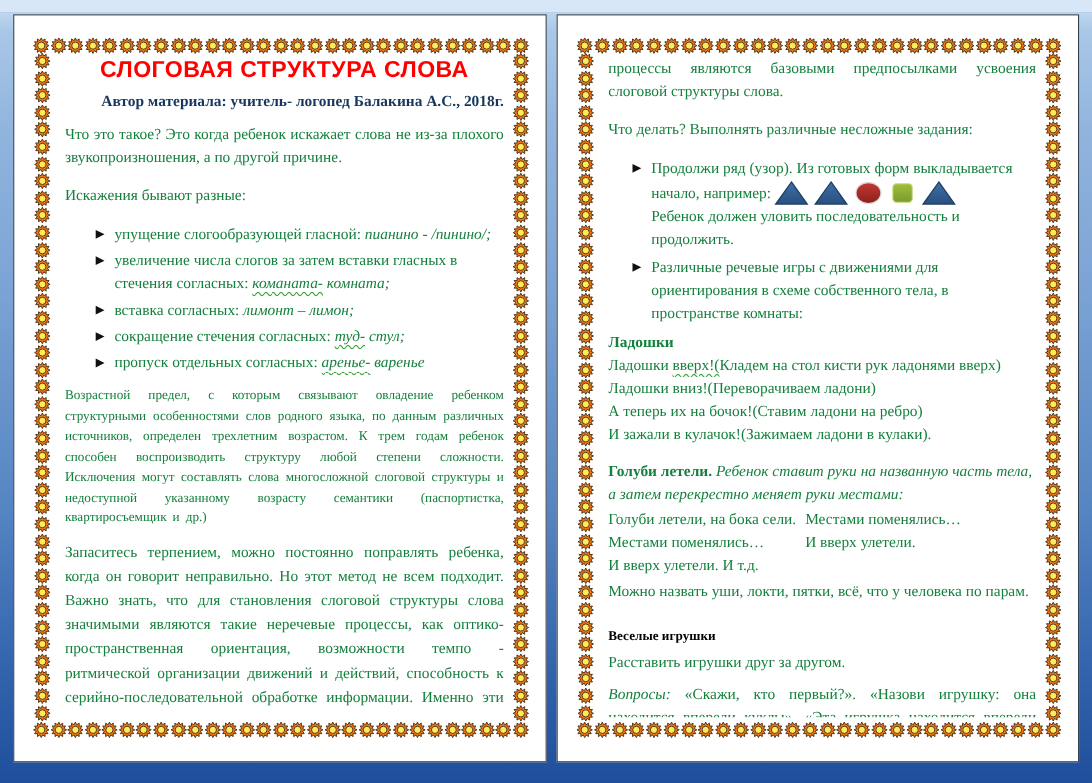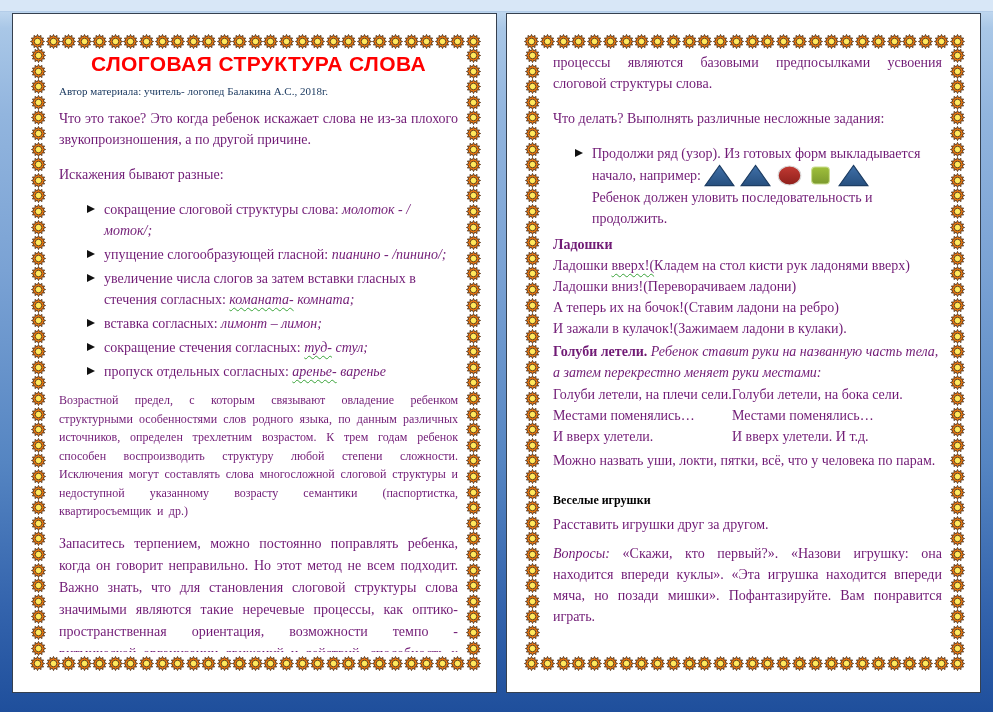--- a/index.html
+++ b/index.html
@@ -22,22 +22,22 @@
   .fb-top{top:0;left:0;right:0;height:16px;}
   .fb-bottom{bottom:0;left:0;right:0;height:16px;}
   .fb-left{left:0;top:15px;bottom:15px;width:16px;flex-direction:column;}
   .fb-right{right:0;top:15px;bottom:15px;width:16px;flex-direction:column;}
   .flower{width:15px;height:15px;flex:0 0 auto;}
 
   
   .content{position:absolute;left:46px;right:38px;top:36px;bottom:40px;overflow:hidden;}
   .p1-title{font-family:"Liberation Sans",sans-serif;font-weight:800;font-size:21px;letter-spacing:.4px;
             color:#FF0000;text-align:center;margin:2px 0 0 0;}
-  .p1-author{font-weight:normal;font-size:11px;color:#17365D;text-align:left;margin-top:9px;}
-  .bt{font-size:14px;line-height:21px;color:#701a75;}
+  .p1-author{font-weight:bold;font-size:14px;color:#17365D;text-align:right;margin-top:9px;}
+  .bt{font-size:14px;line-height:21px;color:#15803d;}
   .just{text-align:justify;}
   .intro{margin-top:11px;}
   .lead{margin-top:12px;}
   ul.blist{list-style:none;margin:5px 0 0 0;padding:0 0 0 28px;}
   ul.blist li{position:relative;padding-left:17px;margin-top:3px;line-height:21px;}
   .arrow{position:absolute;left:0;top:6px;width:0;height:0;border-left:8px solid #111;
          border-top:4.5px solid transparent;border-bottom:4.5px solid transparent;}
   .ex{font-style:italic;}
   .squig{text-decoration:underline;text-decoration-style:wavy;text-decoration-color:#3aa33a;
          text-decoration-thickness:1px;text-underline-offset:3px;text-align:center;}
@@ -46,21 +46,21 @@
 
   .whatdo{margin-top:10px;}
   ul.tasks{list-style:none;margin:5px 0 0 0;padding:0 0 0 22px;}
   ul.tasks li{position:relative;padding-left:17px;margin-top:4px;line-height:21px;}
   .shapes-row{display:inline-flex;gap:3px;vertical-align:-7px;margin-left:2px;}
   .shape{height:23px;}
   .shape.tri{width:33px;} .shape.circ{width:29px;} .shape.sq{width:27px;}
   .bold{font-weight:bold;}
   .lad-head{margin-top:5px;font-weight:bold;}
   .lad-line{line-height:21px;}
-  .golubi{margin-top:2px;}
+  .golubi{margin-top:13px;}
   .golubi-grid{display:grid;grid-template-columns:46% 54%;margin-top:1px;}
   .golubi-grid div{line-height:21px;}
   .pairs{margin-top:3px;}
   .toys-h{font-size:12px;font-weight:bold;margin-top:22px;}
   .toys-i{margin-top:6px;}
   .questions{margin-top:8px;line-height:21px;}
   .q-label{font-style:italic;}
 </style>
 </head>
 <body>
@@ -621,24 +621,20 @@
           <circle cx="8" cy="8" r="3.5" fill="#FFE95C" stroke="#4A3018" stroke-width="0.9"></circle>
         </svg>
       </div>
   </div>
   <div class="content">
     <h1 class="p1-title">СЛОГОВАЯ СТРУКТУРА СЛОВА</h1>
     <div class="p1-author">Автор материала: учитель- логопед Балакина А.С., 2018г.</div>
     <p class="bt just intro">Что это такое? Это когда ребенок искажает слова не из-за плохого звукопроизношения, а по другой причине.</p>
     <p class="bt lead">Искажения бывают разные:</p>
     <ul class="blist bt">
-      <li>
-        <span class="arrow"></span>
-        <span>сокращение слоговой структуры слова: </span><em class="ex"><span>молоток - /моток/;</span><span class="squig"></span><span></span></em>
-      </li>
       <li>
         <span class="arrow"></span>
         <span>упущение слогообразующей гласной: </span><em class="ex"><span>пианино - /пинино/;</span><span class="squig"></span><span></span></em>
       </li>
       <li>
         <span class="arrow"></span>
         <span>увеличение числа слогов за затем вставки гласных в стечения согласных: </span><em class="ex"><span></span><span class="squig">команата-</span><span> комната;</span></em>
       </li>
       <li>
         <span class="arrow"></span>
@@ -1253,32 +1249,35 @@
                 <linearGradient id="g4" x1="0" y1="0" x2="0" y2="1">
                   <stop offset="0%" stop-color="#3F6FA8"></stop>
                   <stop offset="100%" stop-color="#27507F"></stop>
                 </linearGradient>
               </defs>
               <polygon points="16,1.5 31,22.5 1,22.5" fill="url(#g4)" stroke="#1d3d63" stroke-width="1.2"></polygon>
             </svg>
           </span>
         <div>Ребенок должен уловить последовательность и продолжить.</div>
       </li>
+      <li>
+        <span class="arrow"></span>
+        <span>Различные речевые игры с движениями для ориентирования в схеме собственного тела, в пространстве комнаты:</span>
+      </li>
     </ul>
     <div class="bt lad-head">Ладошки</div>
     <div class="bt lad-line"><span>Ладошки </span><span class="squig">вверх!(</span><span>Кладем на стол кисти рук ладонями вверх)</span></div>
     <div class="bt lad-line"><span>Ладошки вниз!(Переворачиваем ладони)</span><span class="squig"></span><span></span></div>
     <div class="bt lad-line"><span>А теперь их на бочок!(Ставим ладони на ребро)</span><span class="squig"></span><span></span></div>
     <div class="bt lad-line"><span>И зажали в кулачок!(Зажимаем ладони в кулаки).</span><span class="squig"></span><span></span></div>
     <div class="bt golubi">
       <span class="bold">Голуби летели.</span>
       <em class="ex">Ребенок ставит руки на названную часть тела, а затем перекрестно меняет руки местами:</em>
     </div>
     <div class="bt golubi-grid">
-      <div>Голуби летели, на плечи сели.</div>
       <div>Голуби летели, на бока сели.</div>
       <div>Местами поменялись…</div>
       <div>Местами поменялись…</div>
       <div>И вверх улетели.</div>
       <div>И вверх улетели. И т.д.</div>
     </div>
     <p class="bt pairs" style="margin:3px 0 0 0;">Можно назвать уши, локти, пятки, всё, что у человека по парам.</p>
     <div class="toys-h">Веселые игрушки</div>
     <p class="bt toys-i" style="margin-bottom:0;">Расставить игрушки друг за другом.</p>
     <p class="bt just questions" style="margin-bottom:0;">

